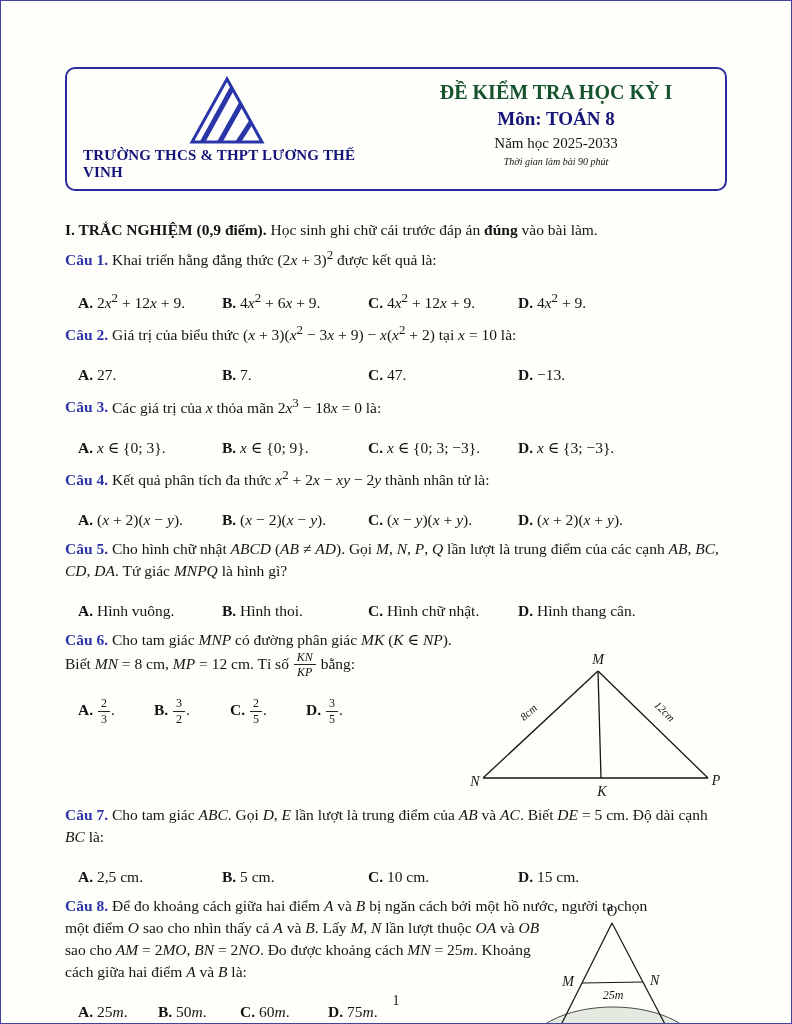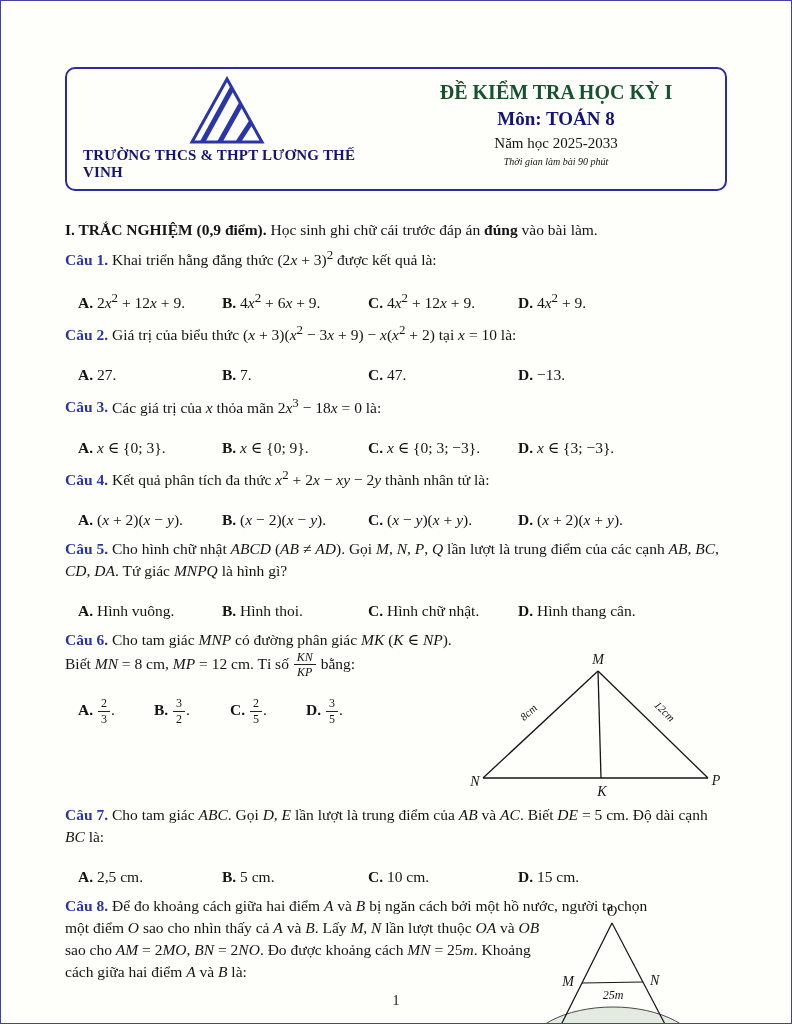--- a/index.html
+++ b/index.html
@@ -171,16 +171,22 @@
       </g>
       <text x="95" y="11" text-anchor="middle" font-size="14" font-style="italic">O</text>
       <text x="57" y="81" text-anchor="end" font-size="14" font-style="italic">M</text>
       <text x="133" y="80" text-anchor="start" font-size="14" font-style="italic">N</text>
       <text x="96" y="94" text-anchor="middle" font-size="12" font-style="italic">25m</text>
       <text x="16" y="184" text-anchor="middle" font-size="14" font-style="italic">A</text>
       <text x="180" y="178" text-anchor="middle" font-size="14" font-style="italic">B</text>
     </svg>
     <div class="qtext"><b class="qlabel">Câu 8.</b> <span>Để đo khoảng cách giữa hai điểm <i>A</i> và <i>B</i> bị ngăn cách bởi một hồ nước, người ta chọn</span></div>
     <div class="qtext text2">một điểm <i>O</i> sao cho nhìn thấy cả <i>A</i> và <i>B</i>. Lấy <i>M</i>, <i>N</i> lần lượt thuộc <i>OA</i> và <i>OB</i> sao cho <i>AM</i> = 2<i>MO</i>, <i>BN</i> = 2<i>NO</i>. Đo được khoảng cách <i>MN</i> = 25<i>m</i>. Khoảng cách giữa hai điểm <i>A</i> và <i>B</i> là:</div>
+    <div class="opts opts-small">
+      <span class="opt"><b>A.</b> <span>25<i>m</i>.</span></span>
+      <span class="opt"><b>B.</b> <span>50<i>m</i>.</span></span>
+      <span class="opt"><b>C.</b> <span>60<i>m</i>.</span></span>
+      <span class="opt"><b>D.</b> <span>75<i>m</i>.</span></span>
+    </div>
   </div>
 
   <div class="pagenum">1</div>
 </div>
 
 </body></html>

